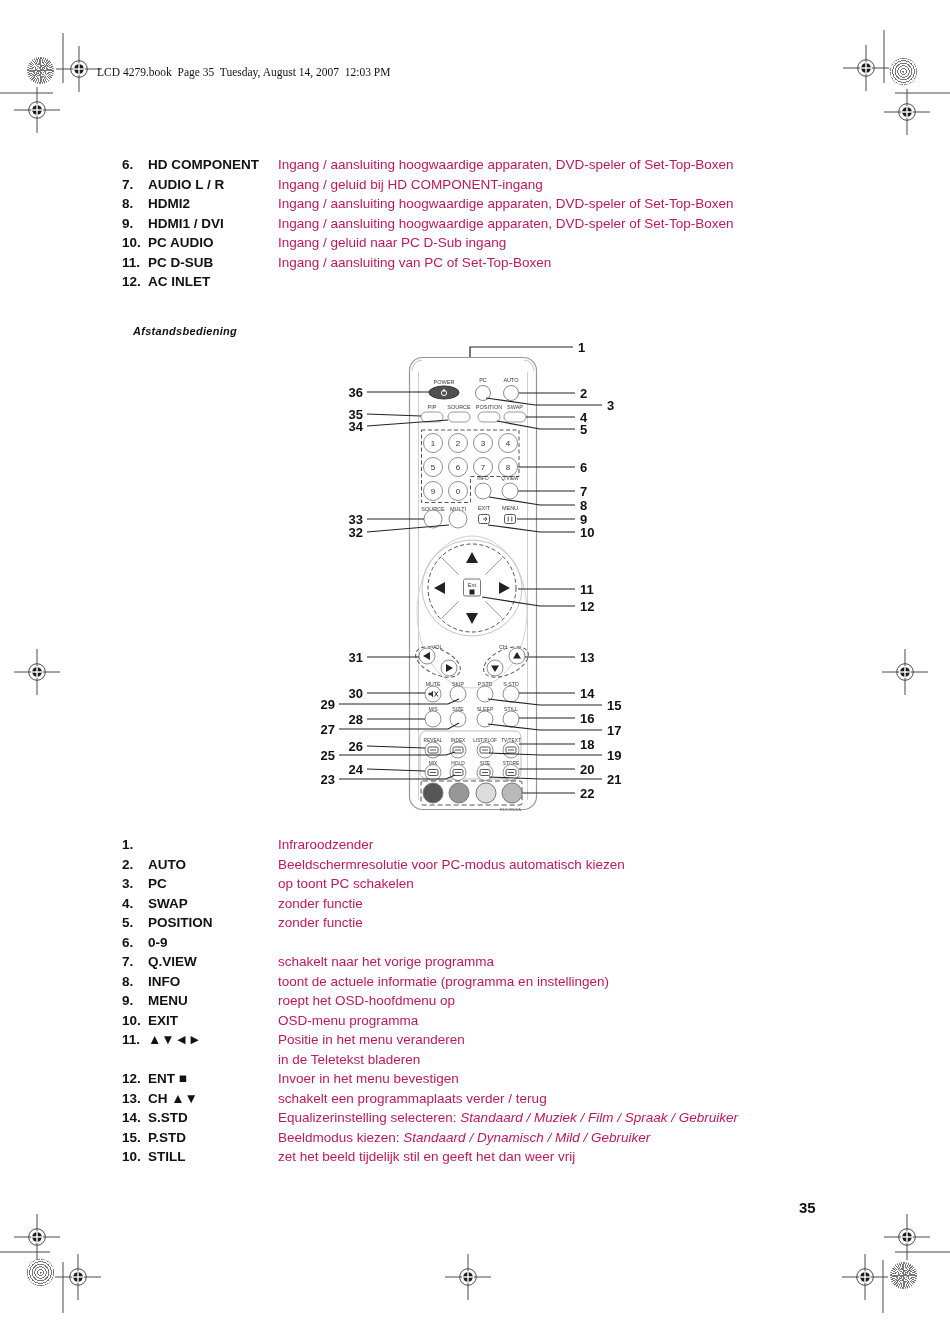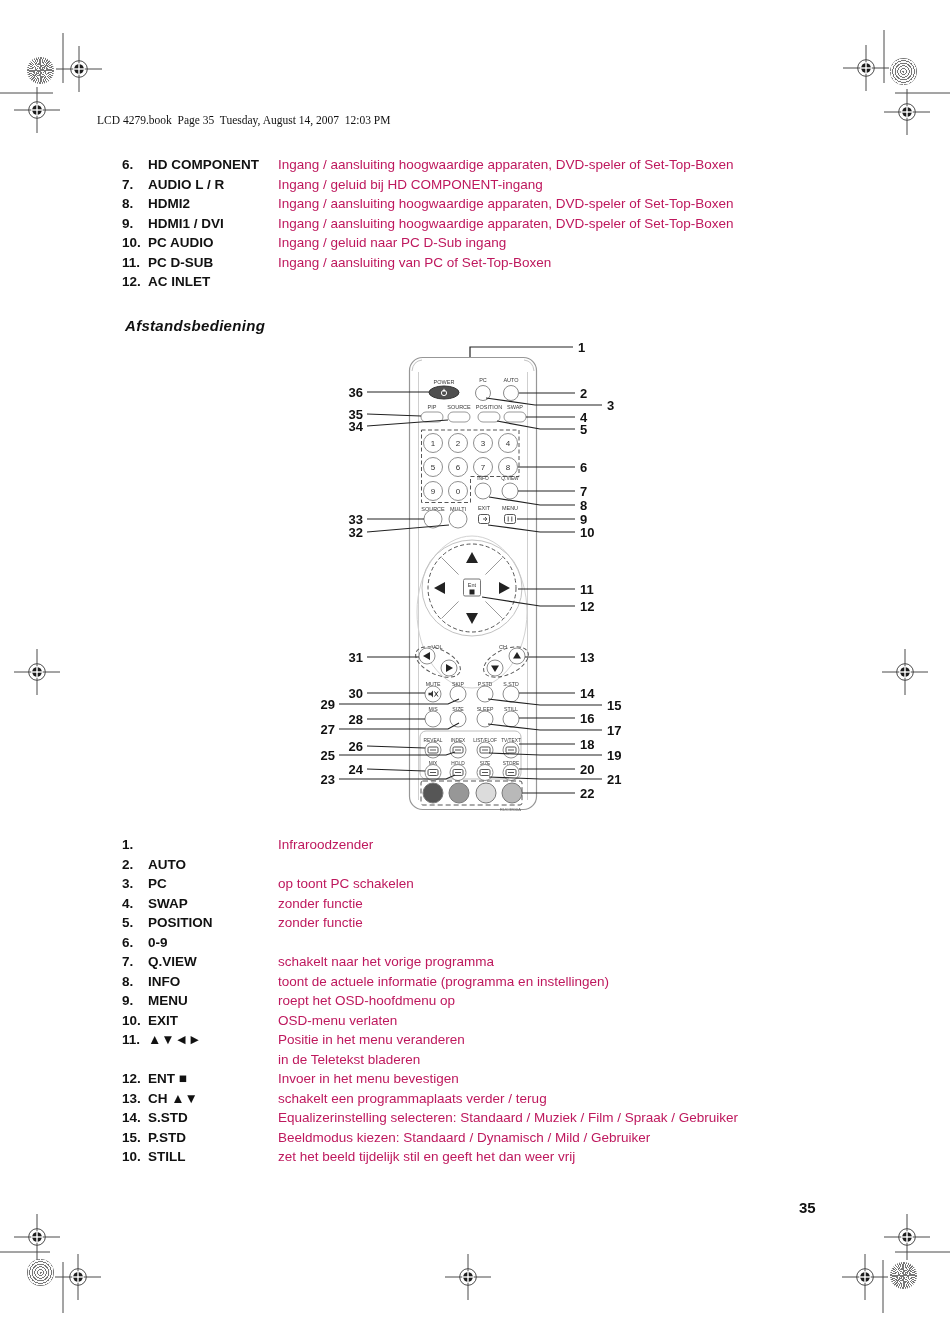--- a/index.html
+++ b/index.html
@@ -1,27 +1,27 @@
 <!DOCTYPE html>
 <html><head>
 <meta charset="utf-8">
 <style>
   html,body{margin:0;padding:0;background:#e9e9e9;}
   .page{position:relative;width:950px;height:1339px;margin:0 auto;background:#ffffff;
         font-family:"Liberation Sans",sans-serif;color:#1a1a1a;overflow:hidden;}
   .header-line{position:absolute;left:97px;top:66px;font-family:"Liberation Serif",serif;
-        font-size:11.5px;color:#111;white-space:pre;margin-top:48px;}
+        font-size:11.5px;color:#111;white-space:pre;}
   .doclist{position:absolute;left:122px;width:710px;font-size:13.5px;line-height:19.5px;}
   #connector-list{top:155px;}
   #function-list{top:835px;}
   .row{display:grid;grid-template-columns:26px 130px 1fr;}
   .num,.lbl{font-weight:bold;color:#111;}
   .desc{color:#be185d;}
-  .it{}
-  .section-title{position:absolute;left:121px;top:313px;margin:4px;font-size:15px;
+  .it{font-style:italic;}
+  .section-title{position:absolute;left:121px;top:313px;margin:12px;font-size:11px;
         font-weight:bold;font-style:italic;color:#111;letter-spacing:.3px;}
   .page-number{position:absolute;left:799px;top:1199px;font-size:15px;font-weight:bold;color:#111;}
   #remote-diagram{position:absolute;left:300px;top:335px;width:330px;height:490px;}
   #remote-diagram svg{font-family:"Liberation Sans",sans-serif;}
   .marks-overlay{position:absolute;left:0;top:0;pointer-events:none;}
   .disc{position:absolute;width:27px;height:27px;border-radius:50%;}
   .star{background:repeating-conic-gradient(#767676 0deg 5deg,#ffffff 5deg 10deg);}
   .rings{background:repeating-radial-gradient(circle,#767676 0 1px,#fbfbfb 1px 2.6px);}
 </style>
 </head>
@@ -324,20 +324,21 @@
 
   <div class="doclist" id="function-list">
       <div class="row">
         <span class="num">1.</span>
         <span class="lbl"></span>
         <span class="desc"><span>Infraroodzender</span></span>
       </div>
       <div class="row">
         <span class="num">2.</span>
         <span class="lbl">AUTO</span>
+        <span class="desc"><span>Beeldschermresolutie voor PC-modus automatisch kiezen</span></span>
       </div>
       <div class="row">
         <span class="num">3.</span>
         <span class="lbl">PC</span>
         <span class="desc"><span>op toont PC schakelen</span></span>
       </div>
       <div class="row">
         <span class="num">4.</span>
         <span class="lbl">SWAP</span>
         <span class="desc"><span>zonder functie</span></span>
@@ -362,21 +363,21 @@
         <span class="desc"><span>toont de actuele informatie (programma en instellingen)</span></span>
       </div>
       <div class="row">
         <span class="num">9.</span>
         <span class="lbl">MENU</span>
         <span class="desc"><span>roept het OSD-hoofdmenu op</span></span>
       </div>
       <div class="row">
         <span class="num">10.</span>
         <span class="lbl">EXIT</span>
-        <span class="desc"><span>OSD-menu verlaten</span></span>
+        <span class="desc"><span>OSD-menu programma</span></span>
       </div>
       <div class="row">
         <span class="num">11.</span>
         <span class="lbl">▲▼◄►</span>
         <span class="desc"><span>Positie in het menu veranderen</span><br><span>in de Teletekst bladeren</span></span>
       </div>
       <div class="row">
         <span class="num">12.</span>
         <span class="lbl">ENT ■</span>
         <span class="desc"><span>Invoer in het menu bevestigen</span></span>

